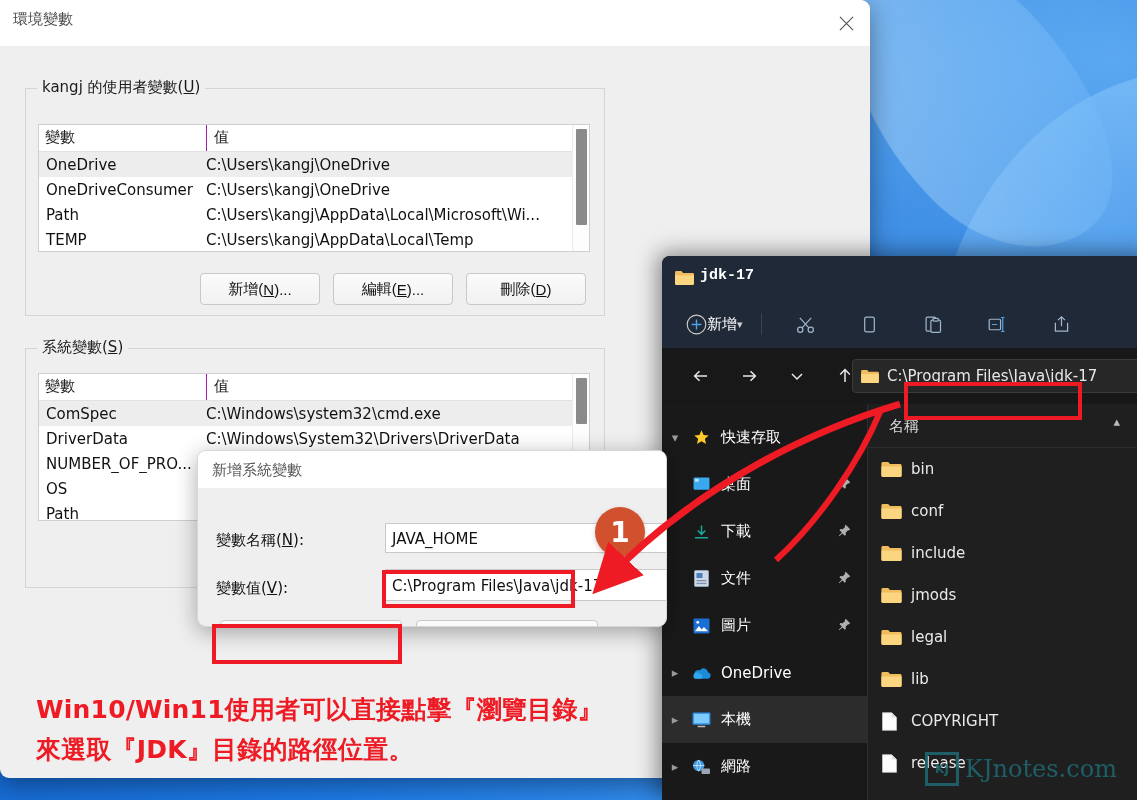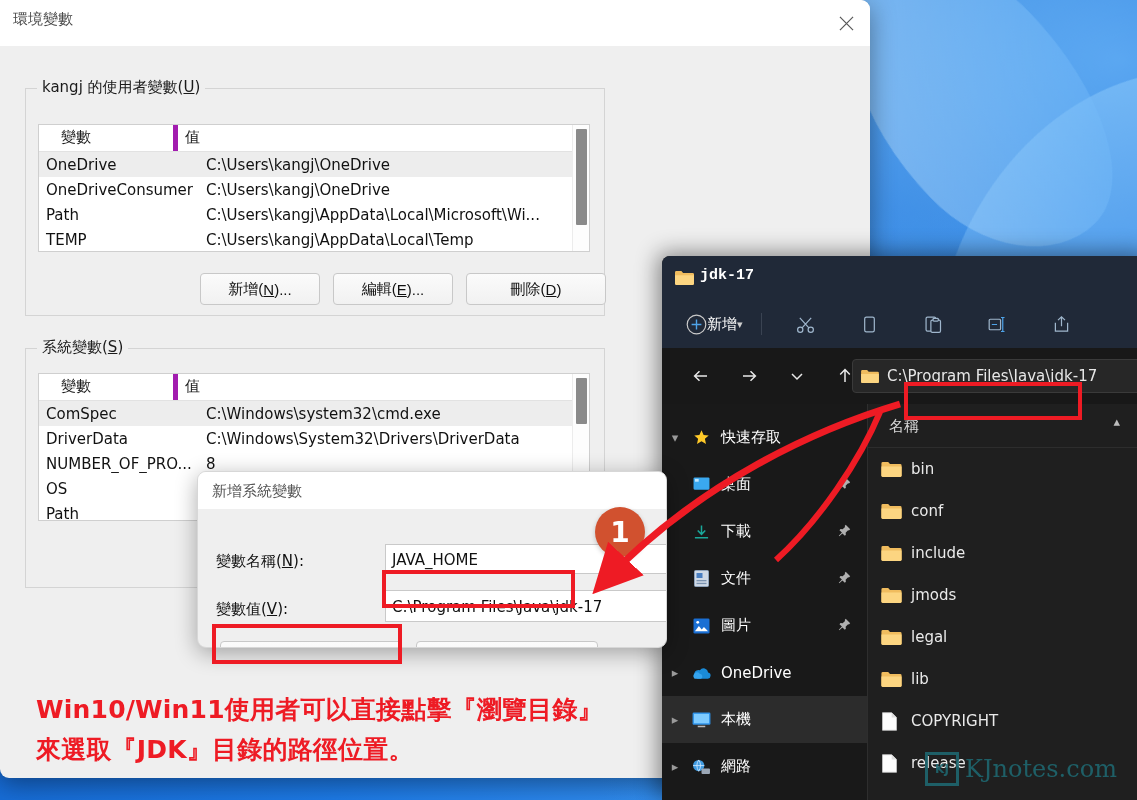--- a/index.html
+++ b/index.html
@@ -85,21 +85,21 @@
     background: #ffffff;
     border: 1px solid #cfcfcf;
     overflow: hidden;
   }
   .lv-head {
     display: flex; height: 27px; background: #fff;
     border-bottom: 1px solid #e2e2e2;
     font-size: 15px; color: #1a1a1a;
     font-family: "DejaVu Sans", sans-serif;
   }
-  .lv-head .c1 { width: 139px; padding: 3px 0 0 22px; border-right: 5px solid #a21caf; }
+  .lv-head .c1 { width: 168px; padding: 3px 0 0 6px; border-right: 1px solid #a21caf; }
   .lv-head .c2 { flex: 1; padding: 3px 0 0 7px; }
   .lv-row {
     display: flex; height: 25px; align-items: center;
     font-size: 15px; color: #111;
     font-family: "DejaVu Sans", sans-serif;
   }
   .lv-row.sel { background: #ededed; }
   .lv-row .c1 { width: 160px; padding-left: 7px; overflow: hidden; white-space: nowrap; }
   .lv-row .c2 { flex: 1; padding-left: 7px; overflow: hidden; white-space: nowrap; }
   .lv-scroll {
@@ -116,21 +116,21 @@
     background: linear-gradient(#fbfbfb,#f1f1f1);
     border: 1px solid #c8c8c8;
     border-radius: 4px;
     font-size: 15px; color: #111;
     font-family: Liberation Sans, sans-serif;
     display: flex; align-items: center; justify-content: center;
   }
 
   
   .newvar {
-    position: absolute; left: 197px; top: 471px; width: 470px; height: 177px;
+    position: absolute; left: 197px; top: 450px; width: 470px; height: 177px;
     background: #efefef;
     border: 1px solid #d7d7d7;
     border-radius: 9px;
     box-shadow: 0 5px 22px rgba(0,0,0,.33);
     overflow: hidden;
   }
   .newvar-title {
     position: absolute; left: 14px; top: 10px;
     font-size: 15px; color: #565656;
     font-family: "DejaVu Sans", sans-serif;
@@ -339,21 +339,21 @@
     <div class="btn" style="left:200px; top:273px; width:120px; height:32px;">
       <span>新增(</span>
         <span class="ul">N</span>
         <span>)...</span>
     </div>
     <div class="btn" style="left:333px; top:273px; width:120px; height:32px;">
       <span>編輯(</span>
         <span class="ul">E</span>
         <span>)...</span>
     </div>
-    <div class="btn" style="left:466px; top:273px; width:140px; height:32px;">
+    <div class="btn" style="left:466px; top:273px; width:120px; height:32px;">
       <span>刪除(</span>
         <span class="ul">D</span>
         <span>)</span>
     </div>
 
     <div class="groupbox" style="left:25px; top:348px; width:580px; height:240px;">
       <div class="group-legend">
         <span>系統變數(</span><span class="ul">S</span><span>)</span>
       </div>
     </div>

